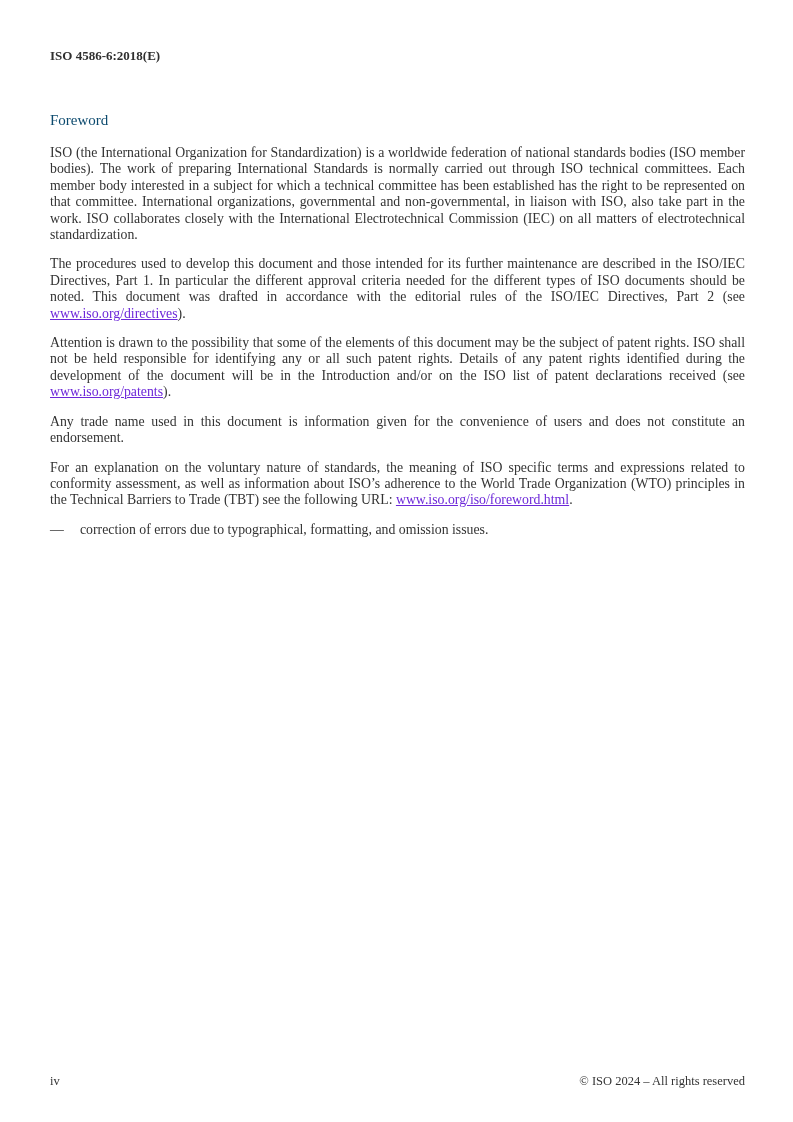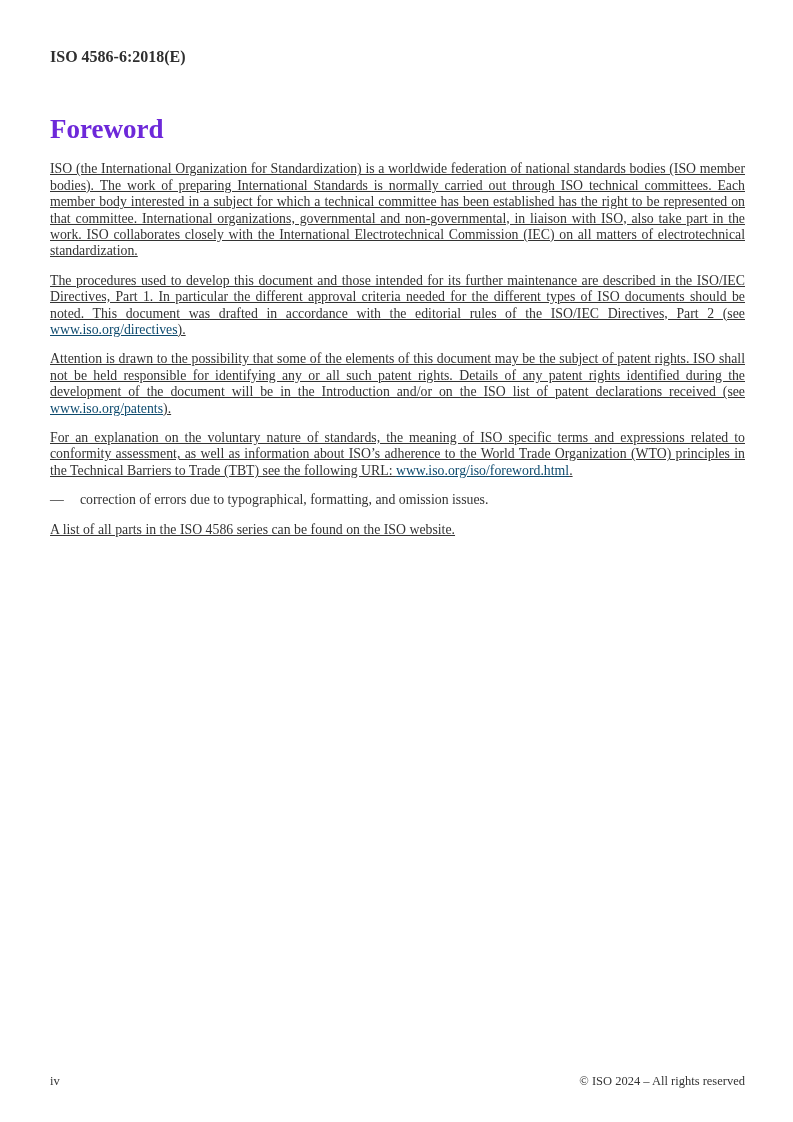--- a/index.html
+++ b/index.html
@@ -16,45 +16,44 @@
     color: #333333;
     overflow: hidden;
   }
   .content {
     position: absolute;
     left: 50px;
     top: 48px;
     width: 695px;
   }
   .doc-ref {
-    font-size: 16px;
+    font-size: 13px;
     font-weight: bold;
     color: #2f2f2f;
     margin: 0;
   }
   h1.title {
-    font-size: 27px;
-    font-weight: bold;
-    color: #6d28d9;
+    font-size: 15px;
+    font-weight: normal;
+    color: #0c4a6e;
     margin: 47px 0 0 0;
     line-height: 1.2;
   }
   .body-text {
     margin: 16px 0 0 0;
   }
   p.para {
     font-size: 13.8px;
     line-height: 16.4px;
     margin: 0 0 13px 0;
     text-align: justify;
-    text-decoration: underline;
   }
   p.para:last-child { margin-bottom: 0; }
   a.link {
-    color: #0c4a6e;
+    color: #6d28d9;
     text-decoration: underline;
     cursor: pointer;
   }
   .italic { font-style: italic; }
   .dash-item {
     display: flex;
     font-size: 13.8px;
     line-height: 16.4px;
     margin: 0 0 13px 0;
   }
@@ -89,32 +88,32 @@
     <h1 class="title">Foreword</h1>
 
     <div class="body-text">
 
       <p class="para">ISO (the International Organization for Standardization) is a worldwide federation of national standards bodies (ISO member bodies). The work of preparing International Standards is normally carried out through ISO technical committees. Each member body interested in a subject for which a technical committee has been established has the right to be represented on that committee. International organizations, governmental and non-governmental, in liaison with ISO, also take part in the work. ISO collaborates closely with the International Electrotechnical Commission (IEC) on all matters of electrotechnical standardization.</p>
 
       <p class="para"><span>The procedures used to develop this document and those intended for its further maintenance are described in the ISO/IEC Directives, Part 1. In particular the different approval criteria needed for the different types of ISO documents should be noted. This document was drafted in accordance with the editorial rules of the ISO/IEC Directives, Part 2 (see </span><a class="link">www.iso.org/directives</a><span>).</span></p>
 
       <p class="para"><span>Attention is drawn to the possibility that some of the elements of this document may be the subject of patent rights. ISO shall not be held responsible for identifying any or all such patent rights. Details of any patent rights identified during the development of the document will be in the Introduction and/or on the ISO list of patent declarations received (see </span><a class="link">www.iso.org/patents</a><span>).</span></p>
 
+      <p class="para">Any trade name used in this document is information given for the convenience of users and does not constitute an endorsement.</p>
 
       <p class="para"><span>For an explanation on the voluntary nature of standards, the meaning of ISO specific terms and expressions related to conformity assessment, as well as information about ISO’s adherence to the World Trade Organization (WTO) principles in the Technical Barriers to Trade (TBT) see the following URL: </span><a class="link">www.iso.org/iso/foreword.html</a><span>.</span></p>
 
 
 
 
       <div class="dash-item">
         <span class="marker">—</span>
         <span class="item-text">correction of errors due to typographical, formatting, and omission issues.</span>
       </div>
 
-      <p class="para">A list of all parts in the ISO 4586 series can be found on the ISO website.</p>
 
     </div>
   </div>
 
   <div class="footer">
     <span>iv</span>
     <span>© ISO 2024 – All rights reserved</span>
   </div>
 
 </div>

